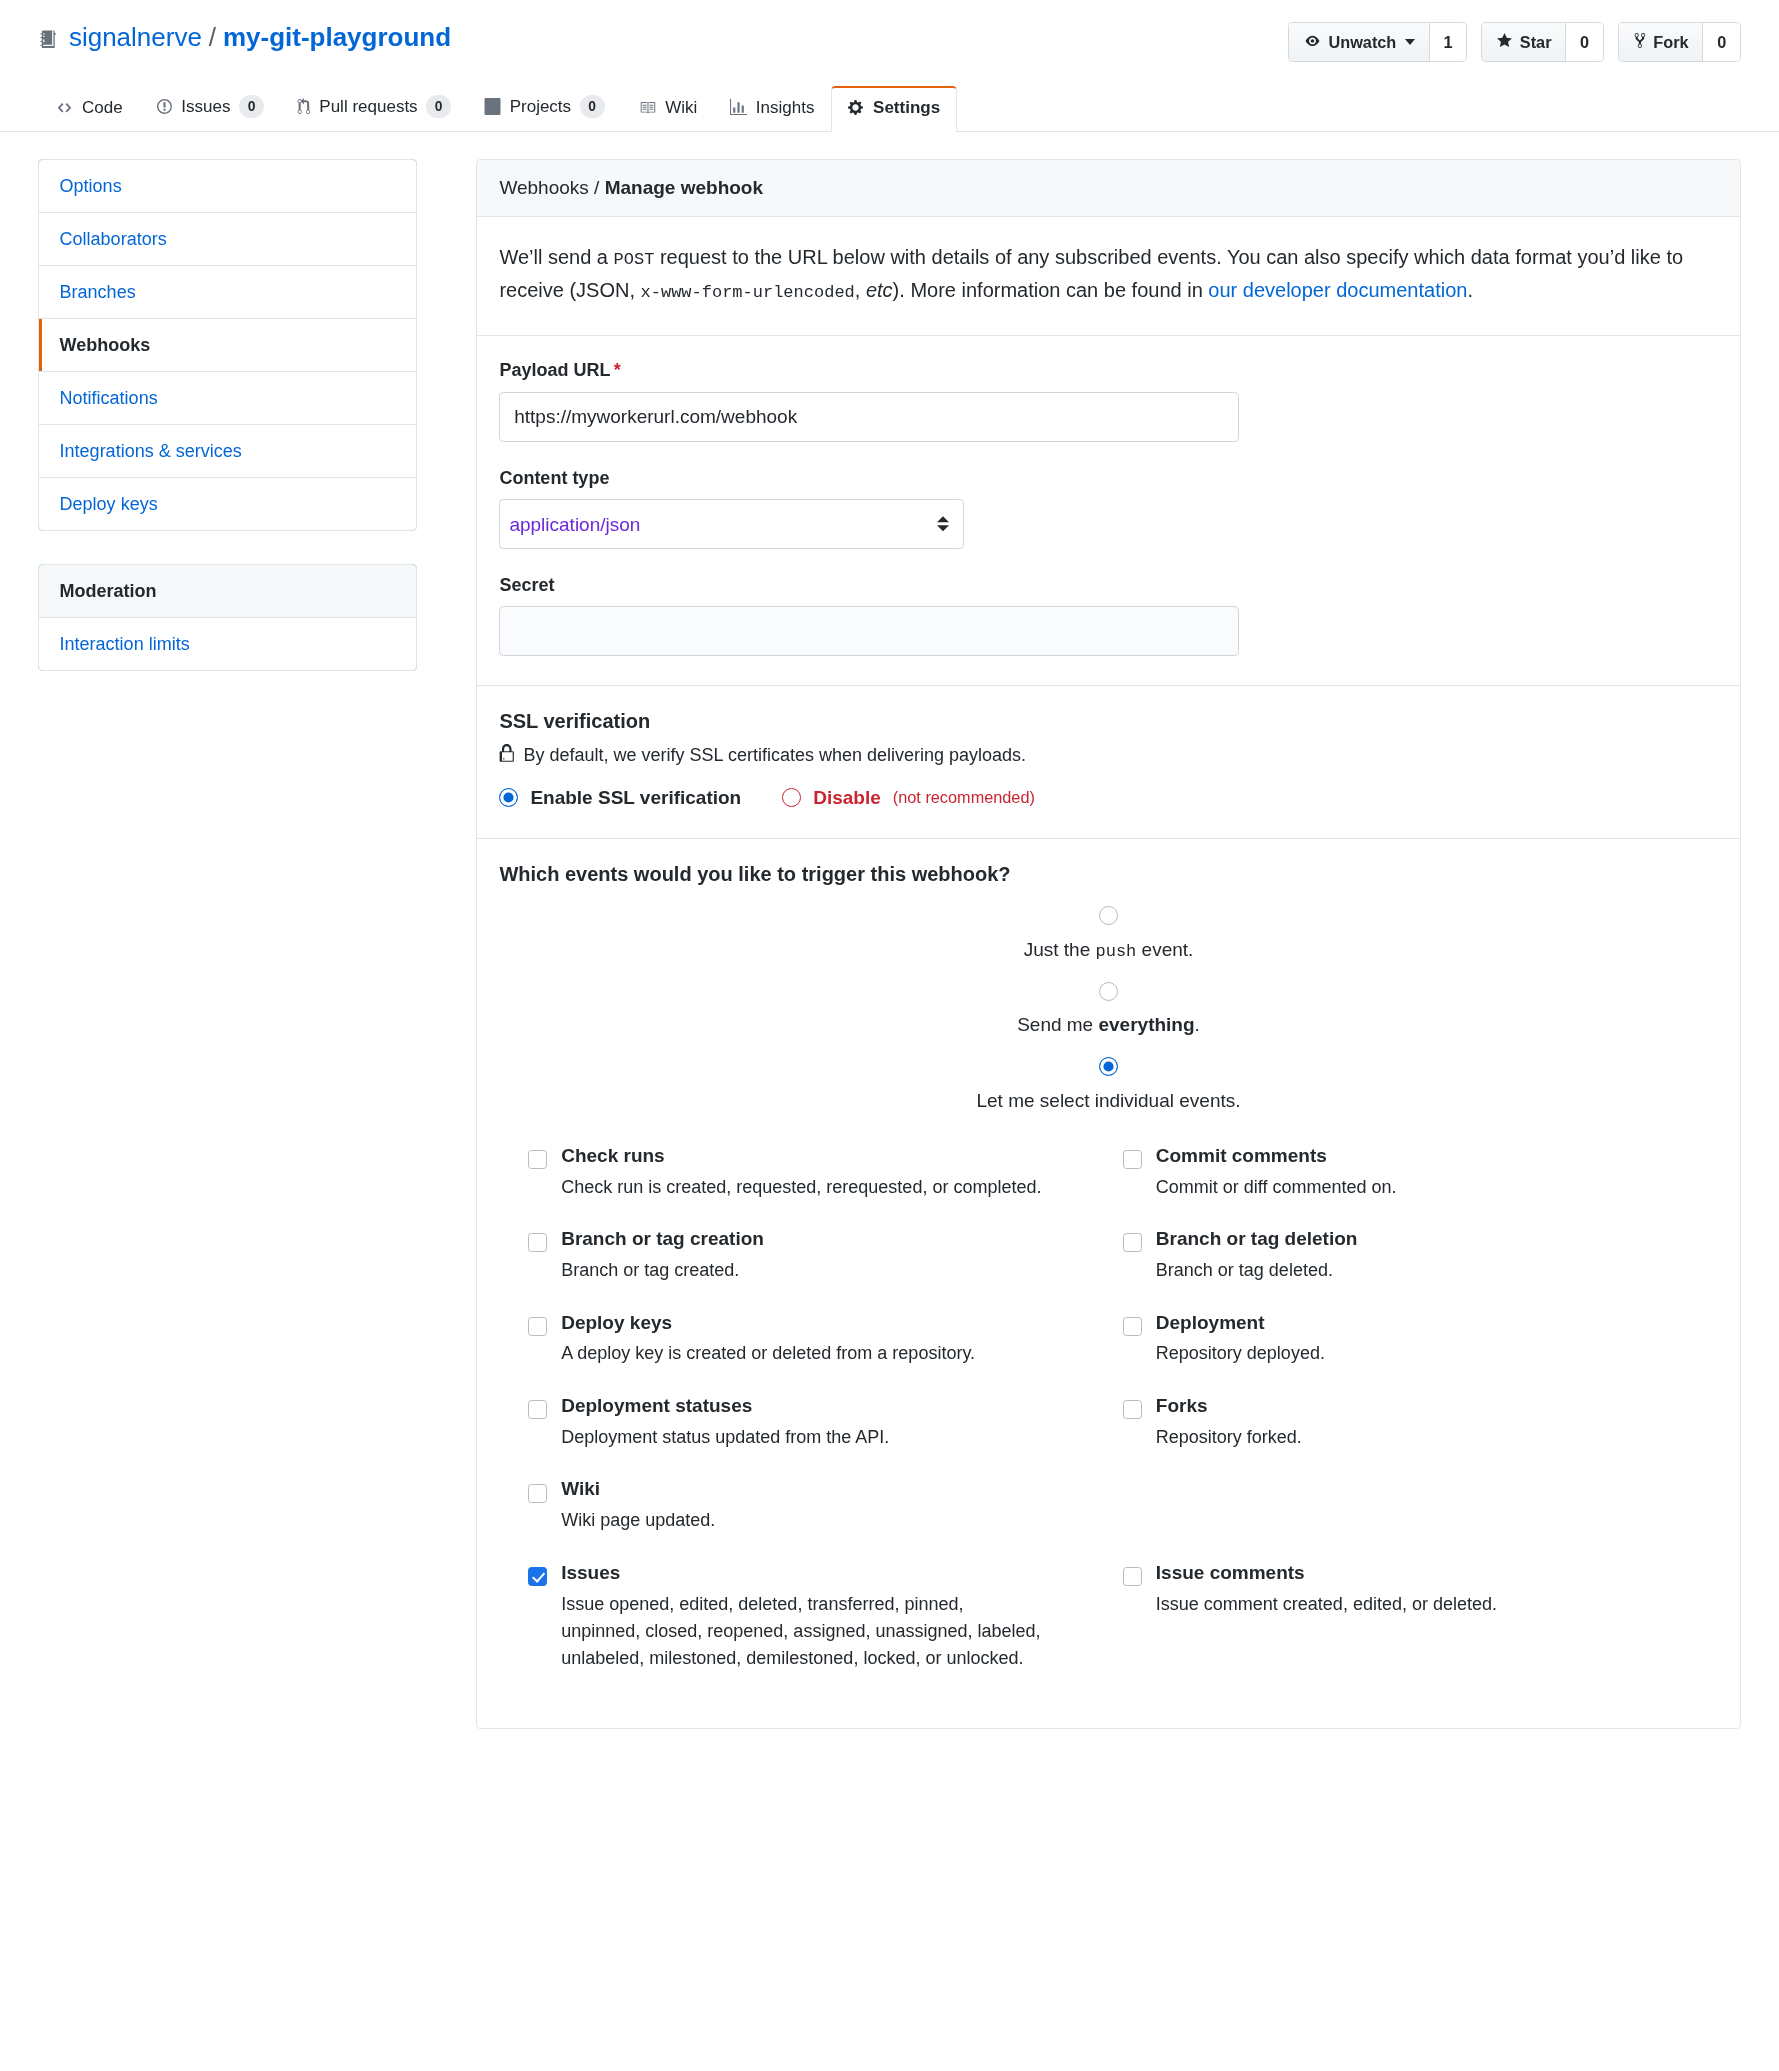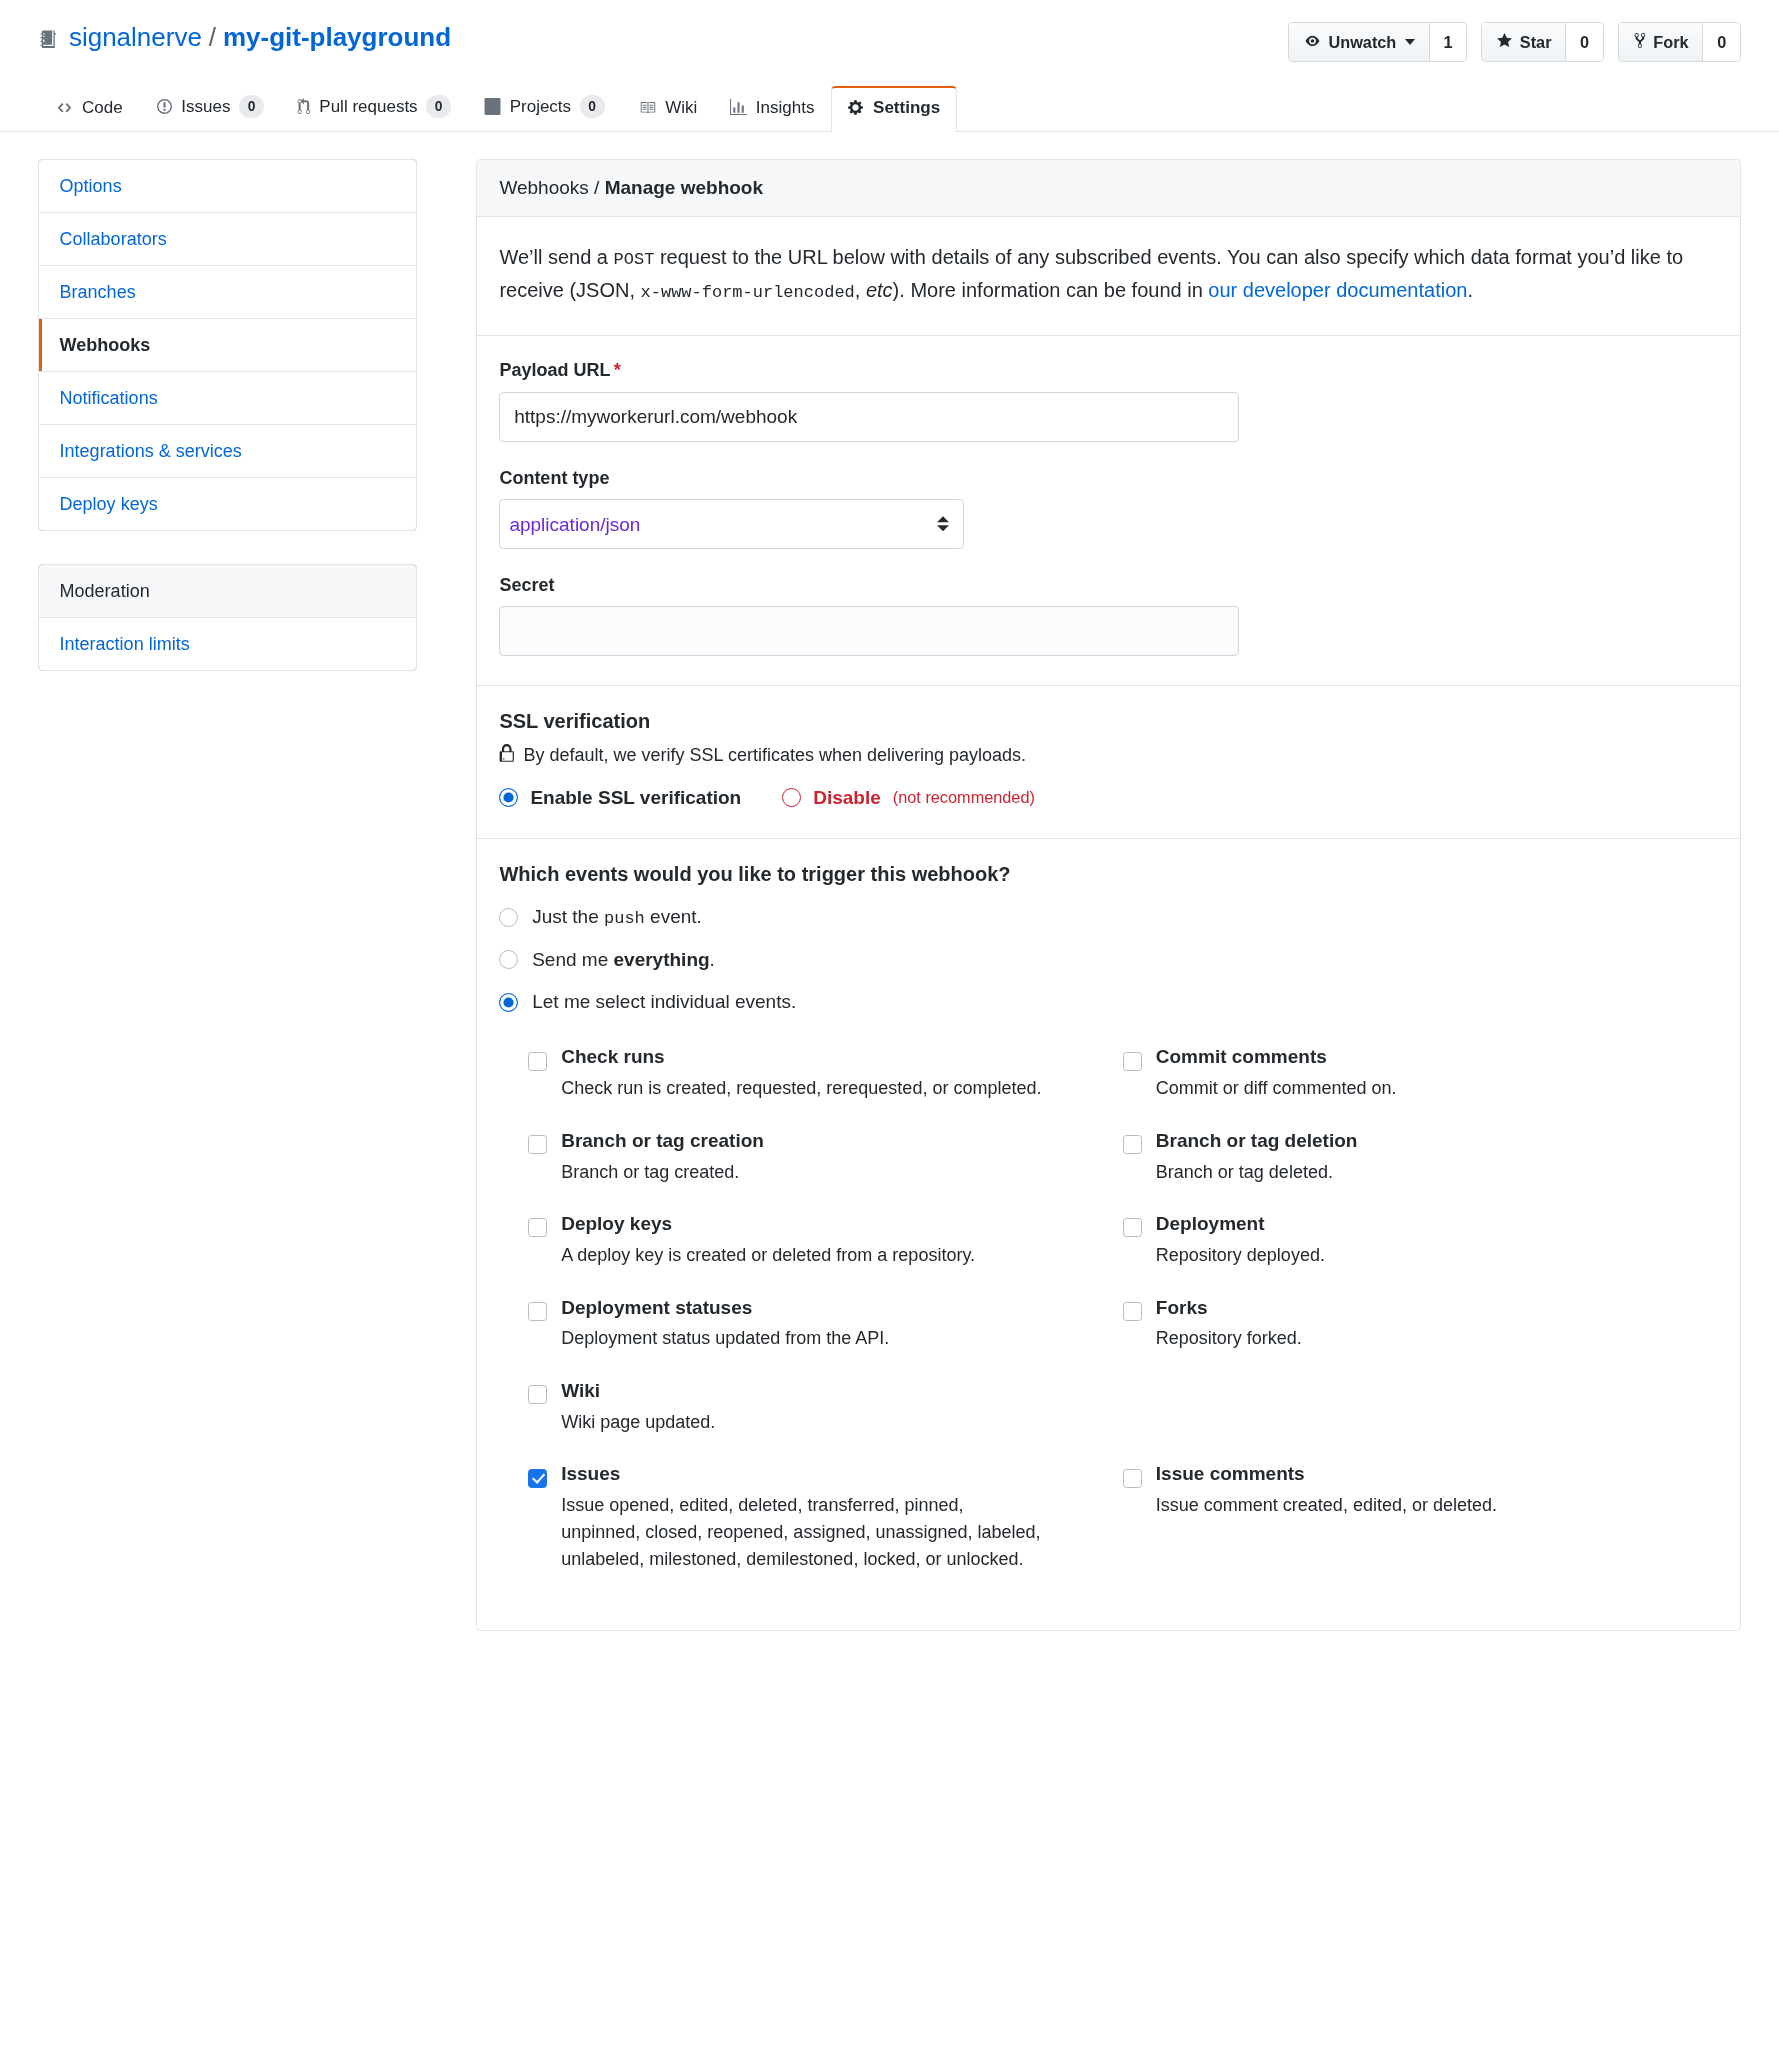--- a/index.html
+++ b/index.html
@@ -155,21 +155,21 @@
   .menu-item.selected::before {
     content: "";
     position: absolute;
     left: 0; top: 0; bottom: 0;
     width: 3.4px;
     background: #e36209;
   }
   .menu-heading {
     padding: 15.5px 20.6px;
     font-size: 18px;
-    font-weight: 400;
+    font-weight: 700;
     color: #24292e;
     background: #f6f8fa;
     border-bottom: 0.9px solid #e1e4e8;
   }
 
   
   .main { flex: 1; min-width: 0; }
   .box {
     border: 0.9px solid #e1e4e8;
     border-radius: 4.3px;
@@ -311,20 +311,21 @@
     font-size: 20px;
     font-weight: 600;
     margin-bottom: 20.6px;
   }
   .event-choice {
     display: flex;
     align-items: center;
     gap: 13.8px;
     font-size: 19px;
     margin-bottom: 20.6px;
+    flex-direction: column;
   }
   .events-grid {
     margin: 33px 0 0 29px;
     display: grid;
     grid-template-columns: 1fr 1fr;
   }
   .event-item {
     display: flex;
     gap: 13.8px;
     padding: 0 0 27.5px 0;

